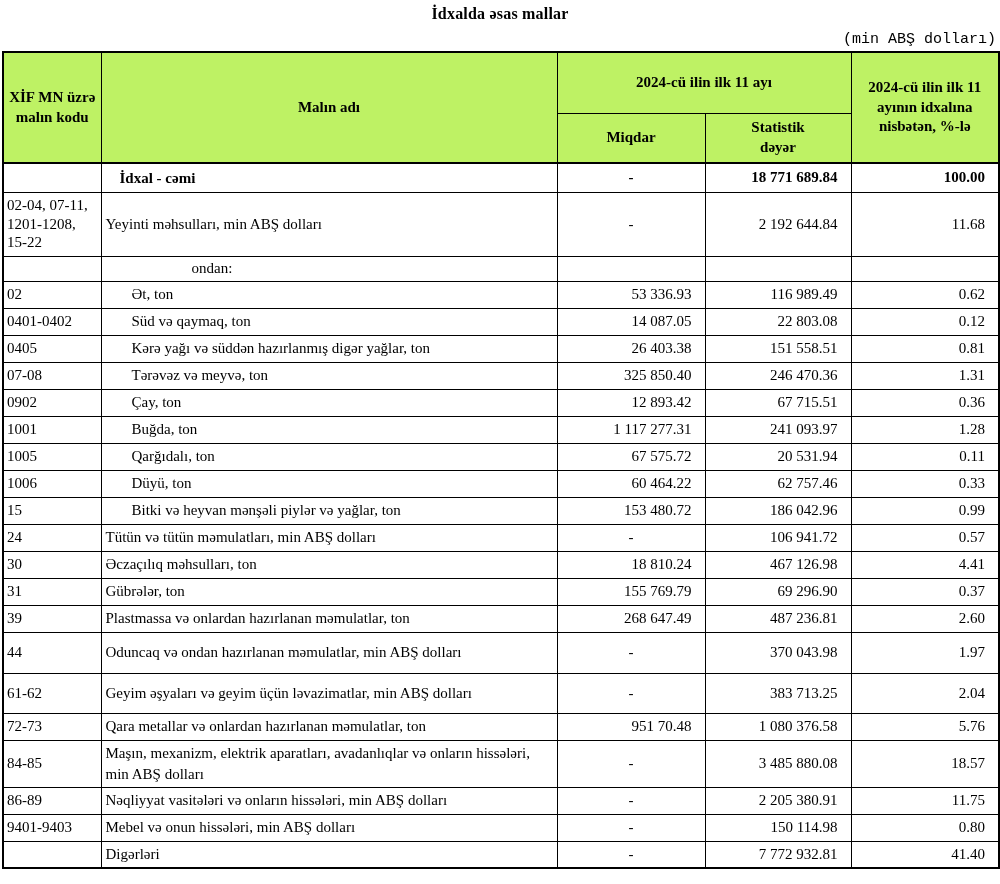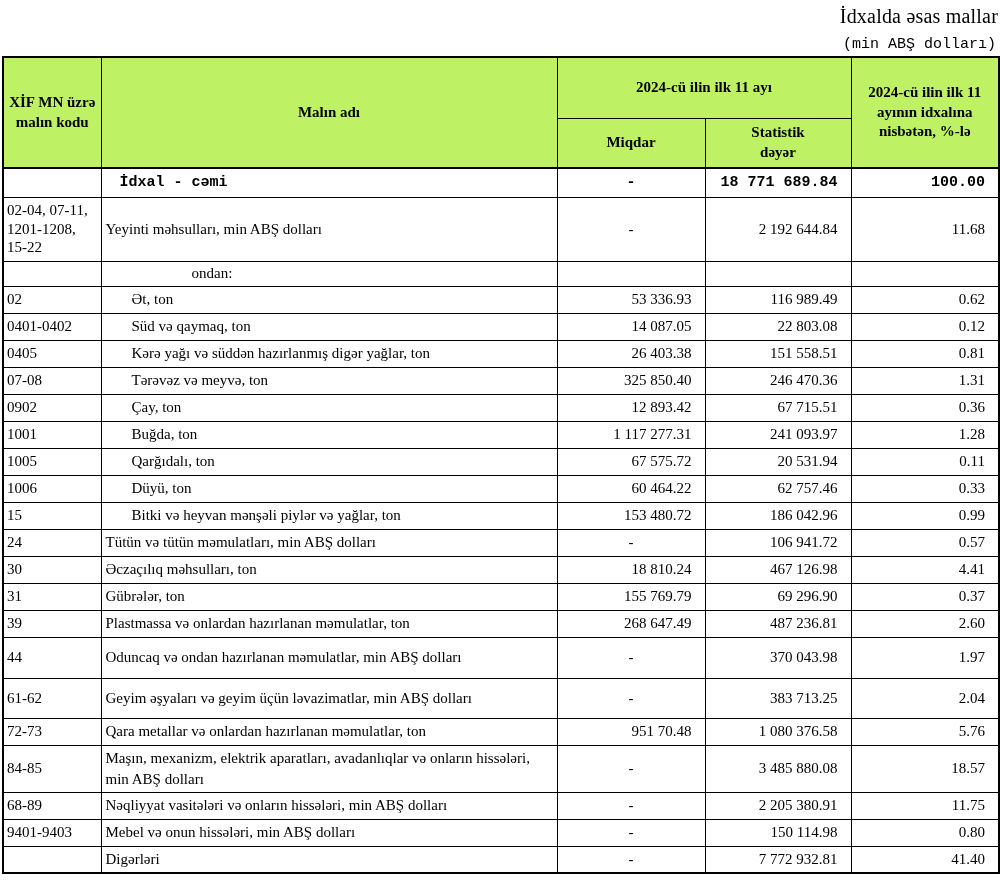--- a/index.html
+++ b/index.html
@@ -10,23 +10,23 @@
     font-family: "Liberation Serif", "DejaVu Serif", serif;
   }
   .page {
     width: 1000px;
     height: 884px;
     box-sizing: border-box;
     padding: 2px;
     overflow: hidden;
   }
   .title {
-    text-align: right;
-    font-size: 20px;
-    font-weight: normal;
+    text-align: center;
+    font-size: 16px;
+    font-weight: bold;
     margin: 3px 0 8px 0;
     letter-spacing: 0.2px;
   }
   .unit-note {
     text-align: right;
     font-size: 15px;
     margin: 0 0 3px 0;
     padding-right: 2px;
     font-family: Liberation Mono, monospace;
   }
@@ -77,21 +77,21 @@
     text-align: left;
     padding: 1px 4px 1px 4px;
     line-height: 1.35;
   }
   td.c-qty, td.c-val, td.c-share {
     text-align: right;
     padding: 1px 13px 1px 2px;
   }
   td.dash { text-align: center; padding-right: 2px; }
 
-  tr.total td { font-weight: bold; font-family: Liberation Mono, monospace; }
+  tr.total td { font-weight: bold; }
   tr.total td.c-name { padding-left: 18px; }
   tr.sub td.c-name { padding-left: 30px; }
   tr.label td.c-name { padding-left: 90px; }
 </style>
 </head>
 <body>
 
 <div class="page">
 
   <div class="title">İdxalda əsas mallar</div>
@@ -254,21 +254,21 @@
           <td class="c-share">5.76</td>
         </tr>
         <tr class="item">
           <td class="c-code">84-85</td>
           <td class="c-name">Maşın, mexanizm, elektrik aparatları, avadanlıqlar və onların hissələri, min ABŞ dolları</td>
           <td class="c-qty dash">-</td>
           <td class="c-val">3 485 880.08</td>
           <td class="c-share">18.57</td>
         </tr>
         <tr class="item">
-          <td class="c-code">68-89</td>
+          <td class="c-code">86-89</td>
           <td class="c-name">Nəqliyyat vasitələri və onların hissələri, min ABŞ dolları</td>
           <td class="c-qty dash">-</td>
           <td class="c-val">2 205 380.91</td>
           <td class="c-share">11.75</td>
         </tr>
         <tr class="item">
           <td class="c-code">9401-9403</td>
           <td class="c-name">Mebel və onun hissələri, min ABŞ dolları</td>
           <td class="c-qty dash">-</td>
           <td class="c-val">150 114.98</td>

